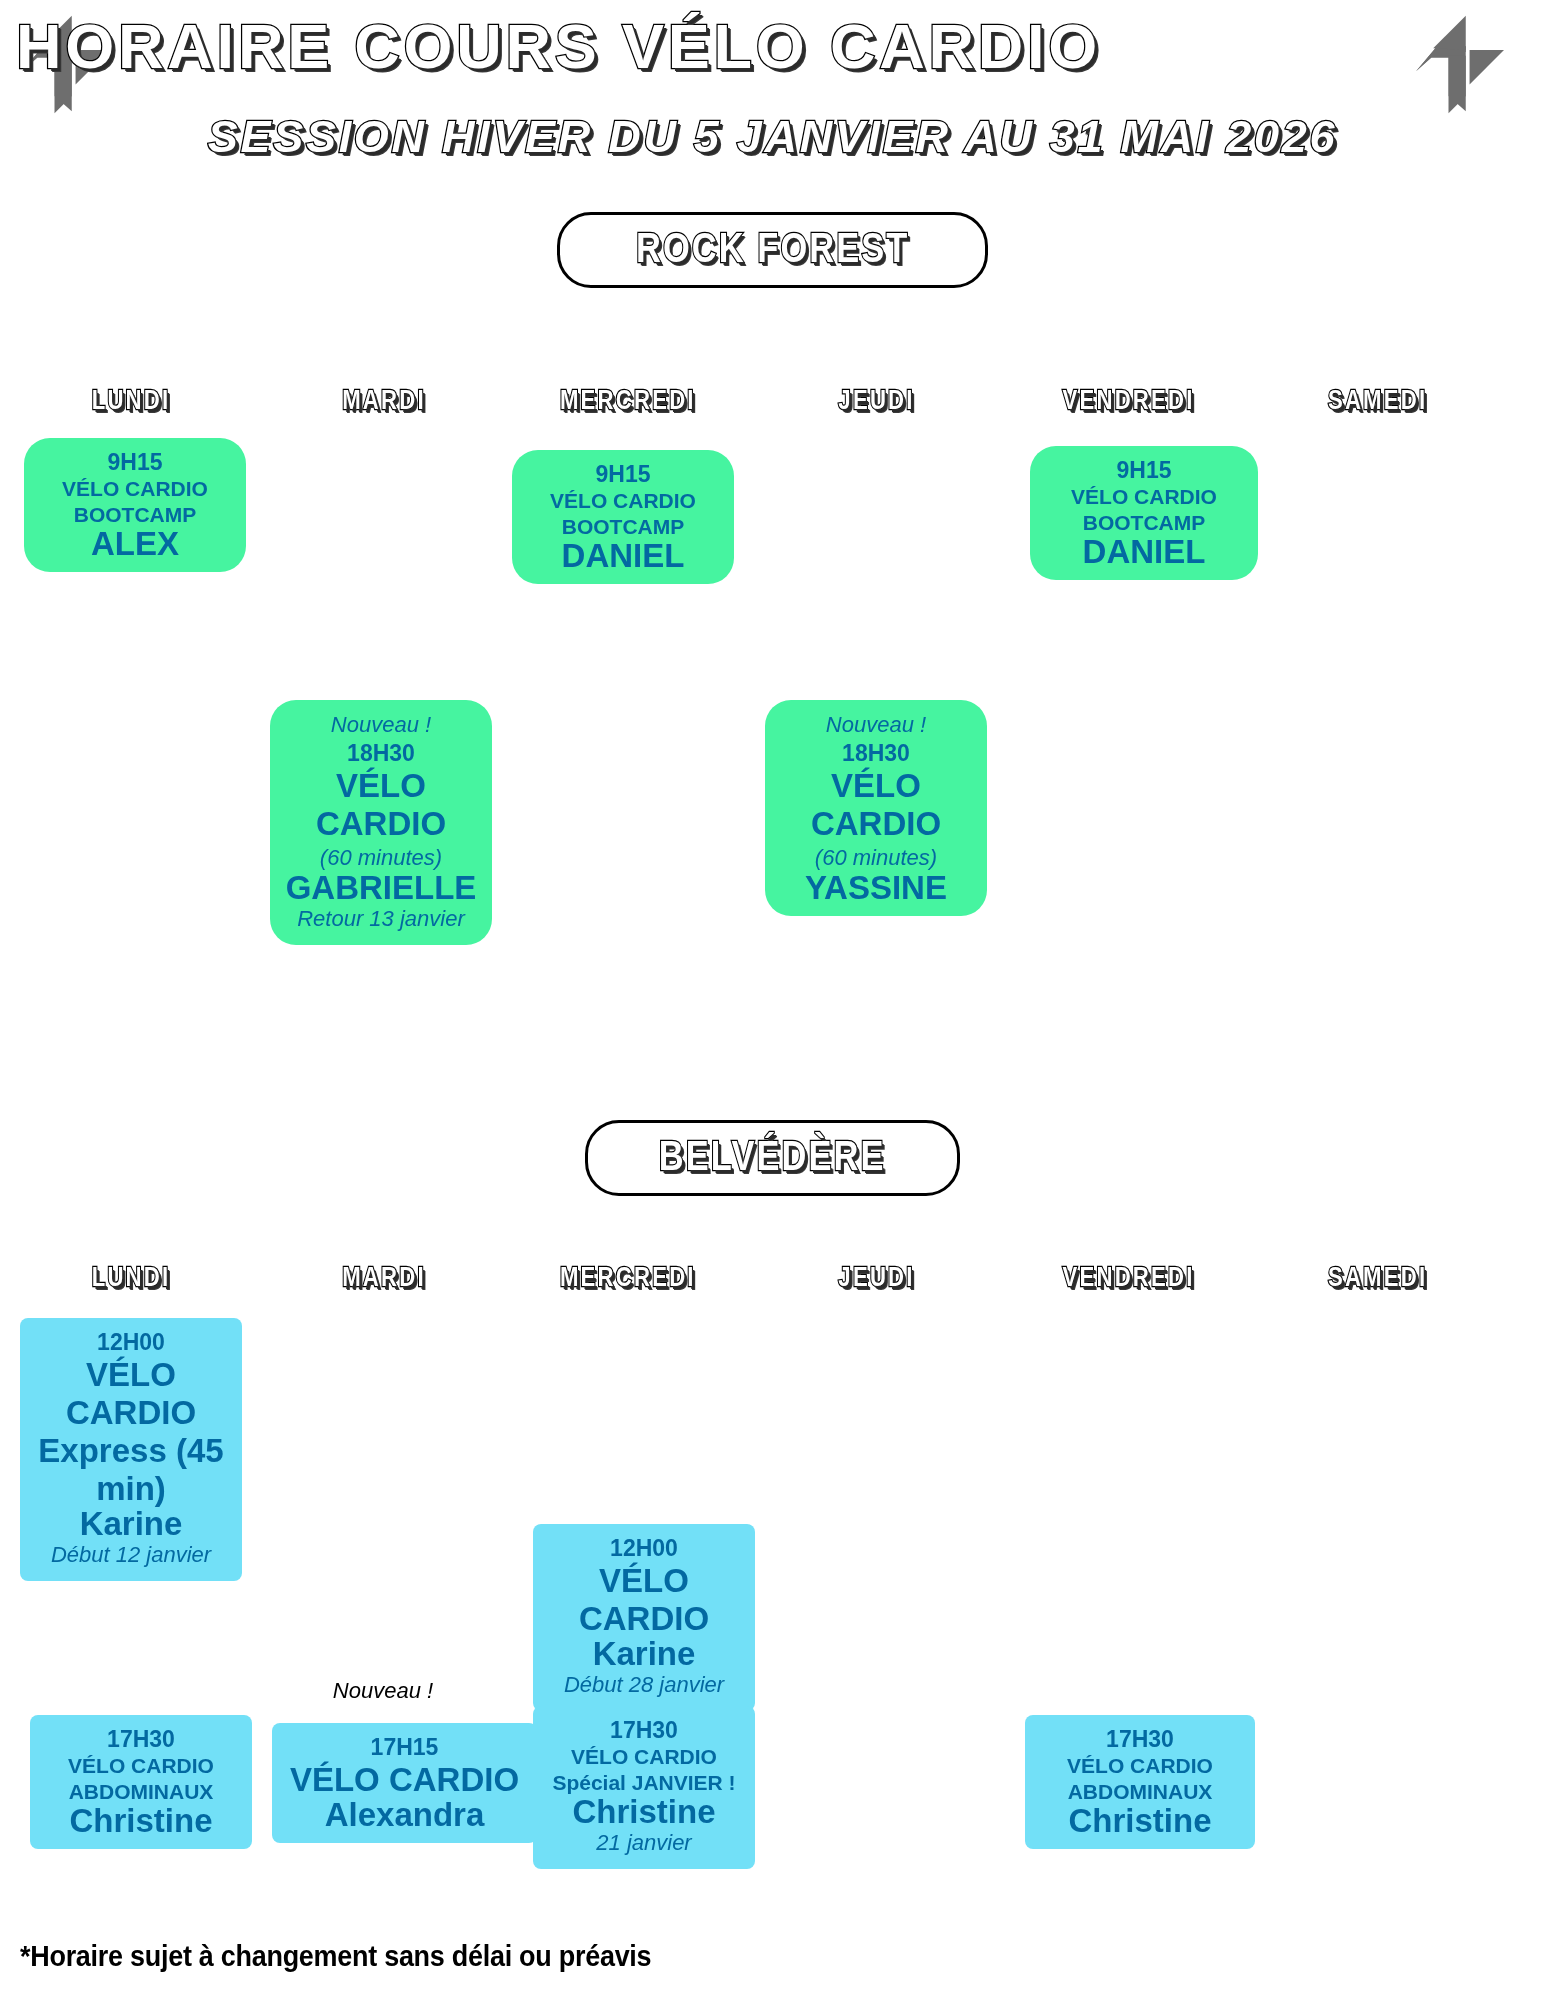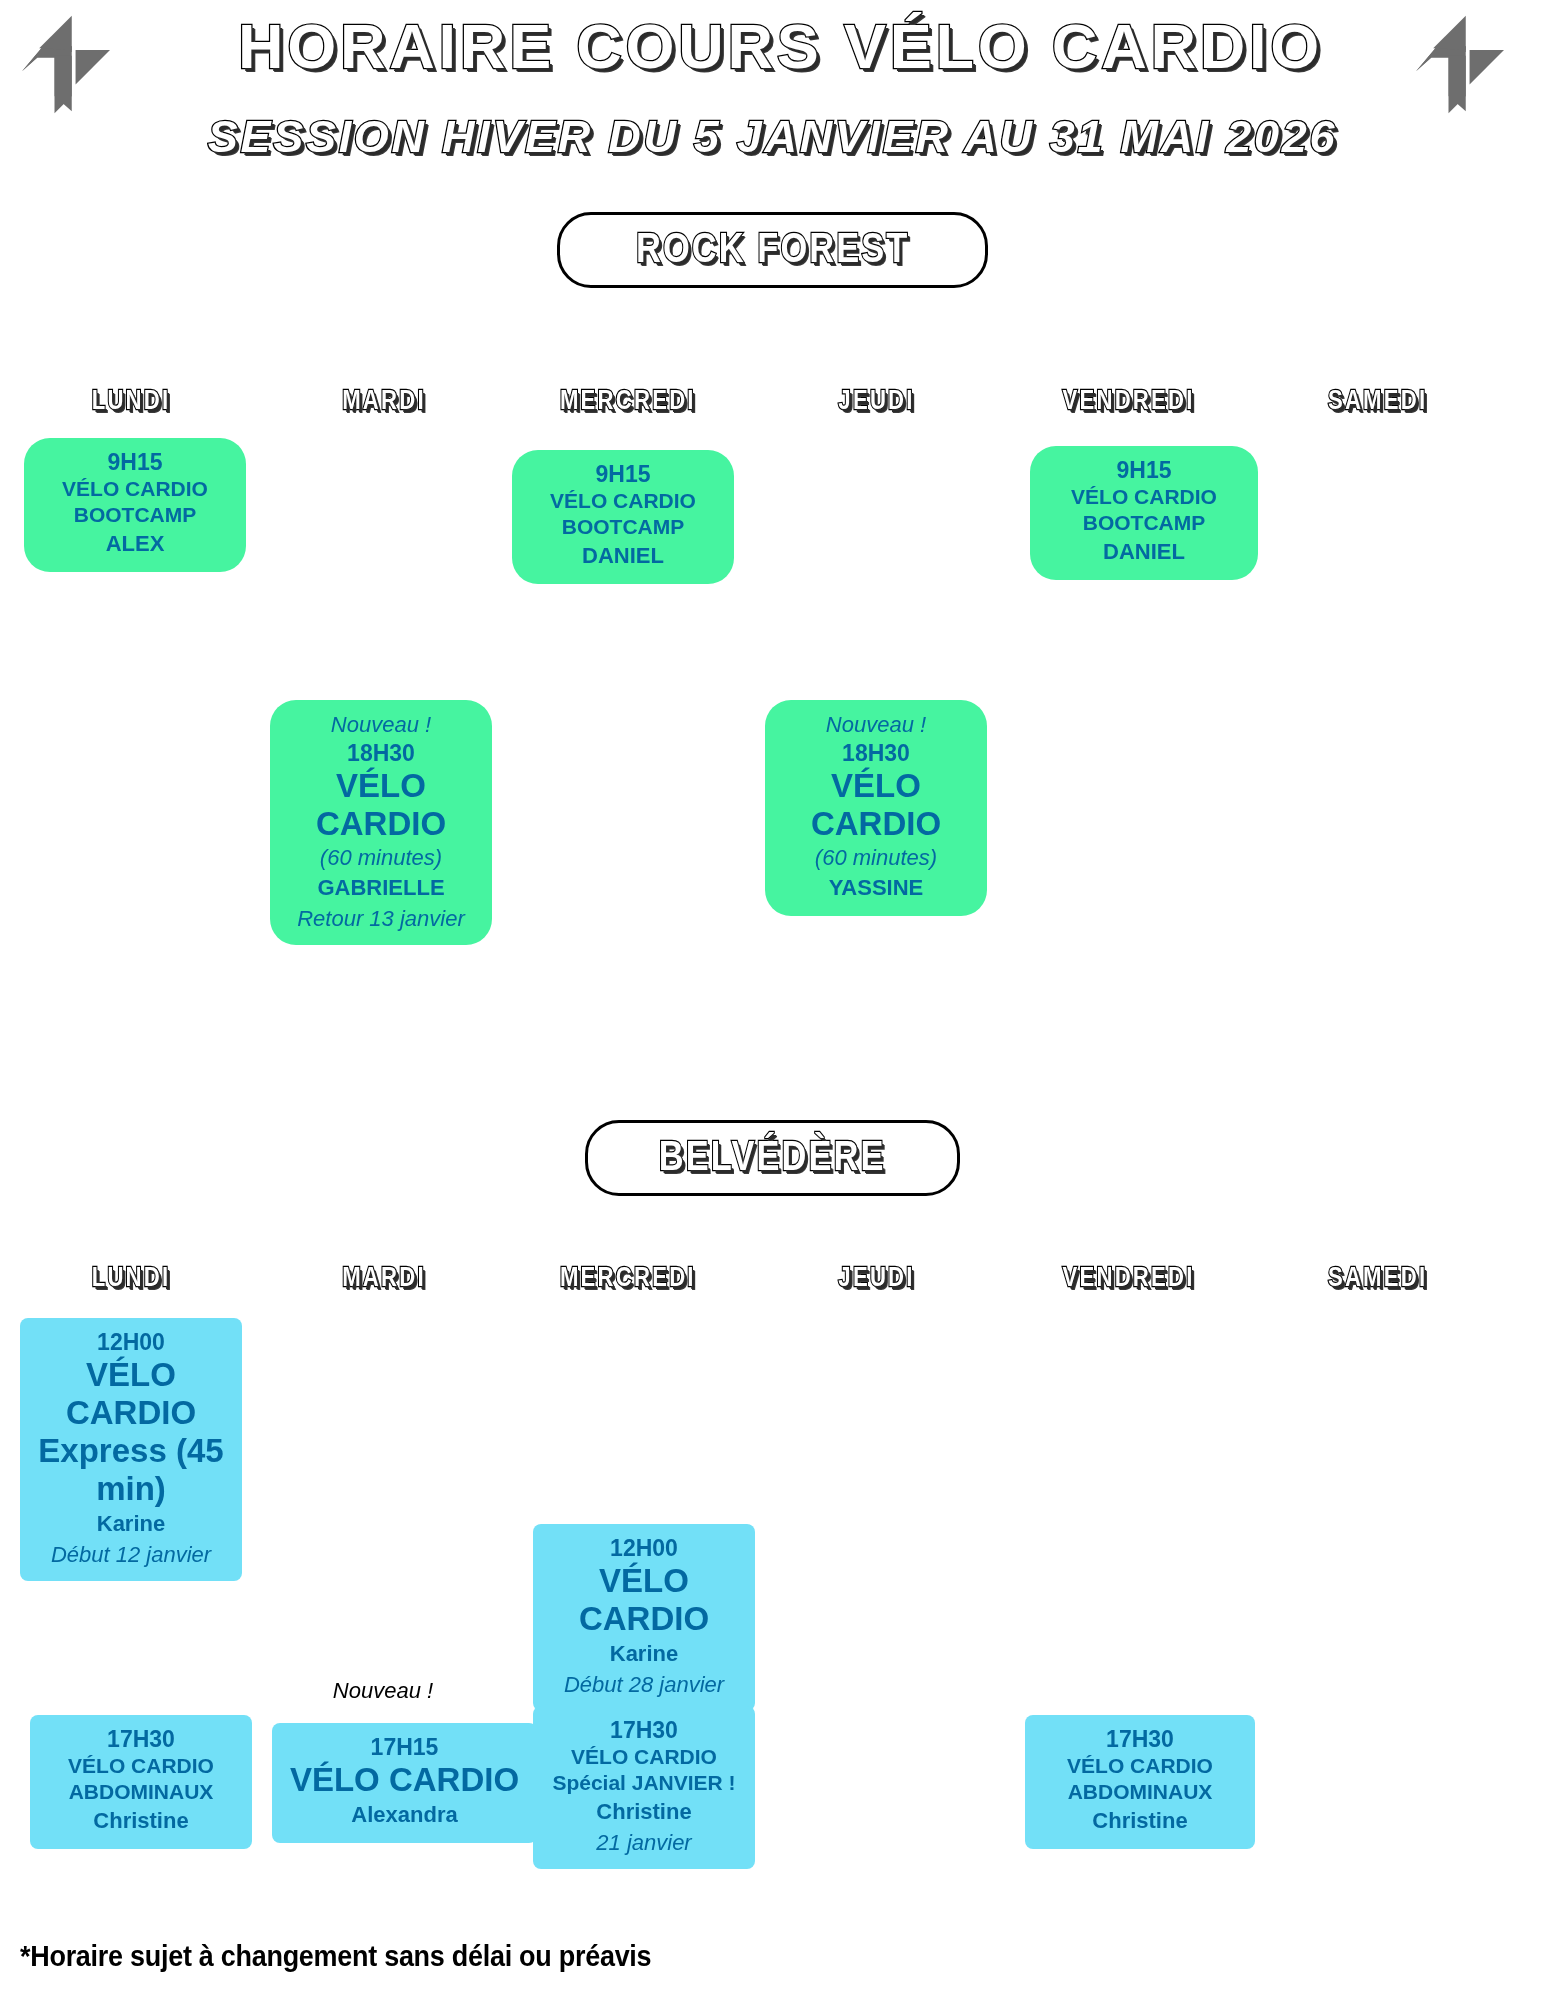--- a/index.html
+++ b/index.html
@@ -46,21 +46,21 @@
     height: 110px;
   }
   .logo.left  { left: 18px; }
   .logo.right { left: 1412px; }
   .logo svg { display:block; width:100%; height:100%; }
 
   .main-title {
     position: absolute;
     top: 8px;
     left: 16px; right: 0;
-    text-align: center;
+    text-align: left;
     font-size: 63px;
     line-height: 76px;
   }
   .sub-title {
     position: absolute;
     top: 110px;
     left: 0; right: 0;
     text-align: center;
     font-size: 45px;
     line-height: 54px;
@@ -115,21 +115,21 @@
     text-align: center;
     color: #0369a1;
   }
   .card.green { background: #46F4A0; }
   .card.blue  { background: #72E0F7; border-radius: 8px; }
 
   .card .ln { display: block; }
   .ln.time   { font-weight: 700; font-size: 23px; line-height: 28px; }
   .ln.title-lg { font-weight: 700; font-size: 33px; line-height: 38px; }
   .ln.body   { font-weight: 700; font-size: 21px; line-height: 26px; }
-  .ln.name-lg { font-weight: 700; font-size: 22px; line-height: 32px; }
+  .ln.name-lg { font-weight: 700; font-size: 33px; line-height: 32px; }
   .ln.note   { font-style: italic; font-weight: 400; font-size: 22px; line-height: 29px; }
 
   .outside-note {
     position: absolute;
     width: 250px;
     text-align: center;
     font-style: italic;
     font-size: 22px;
     line-height: 28px;
     color: #000000;

